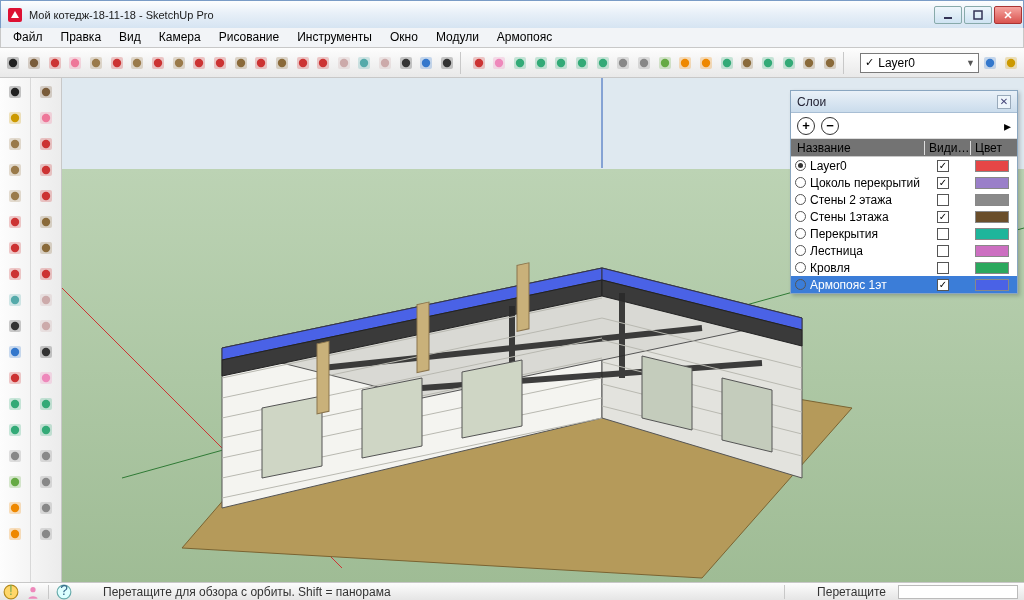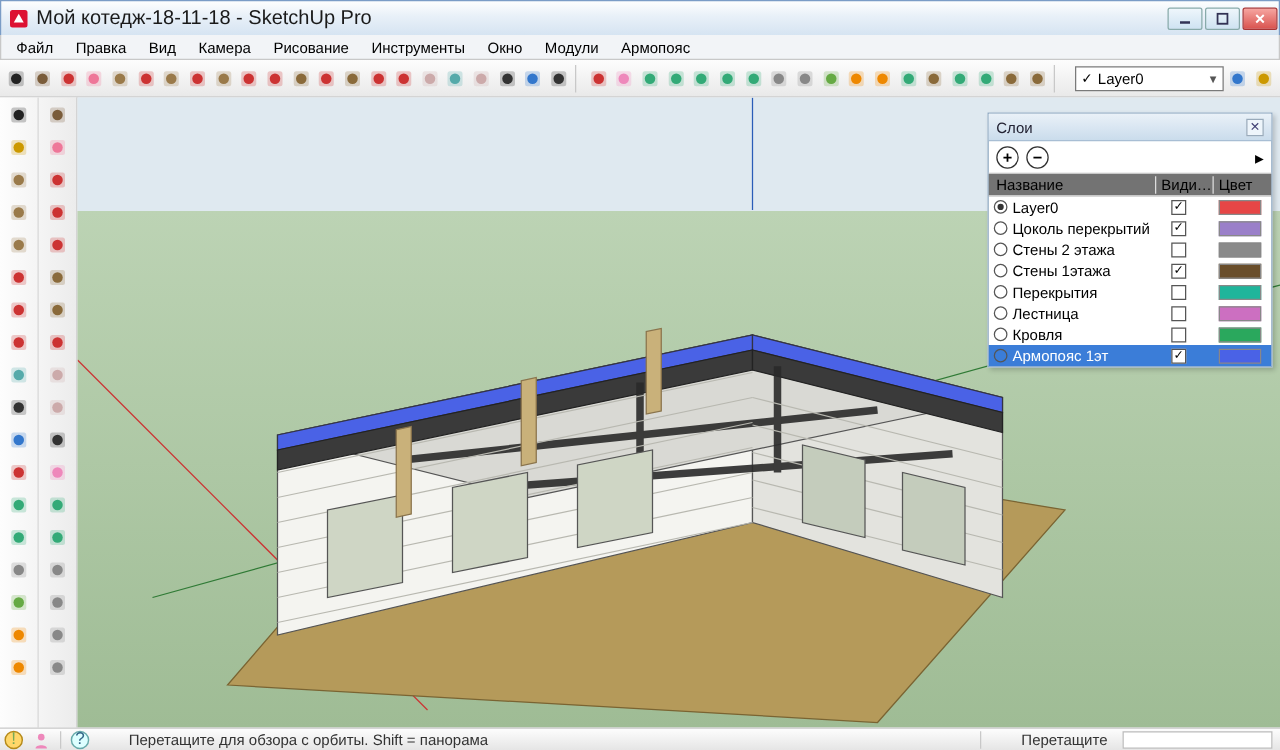--- a/index.html
+++ b/index.html
@@ -1,28 +1,28 @@
 <!DOCTYPE html>
 <html><head>
 <meta charset="utf-8">
 <style>
 * { margin: 0; padding: 0; box-sizing: border-box; font-family: "Segoe UI", Tahoma, sans-serif; font-size: 12px; }
 body { background: #fff; overflow: hidden; width: 1024px; height: 600px; position: relative; }
 
 
 .titlebar { height: 28px; background: linear-gradient(#fdfefe, #e8f0f8 45%, #d6e4f2); display: flex; align-items: center; padding-left: 6px; border: 1px solid #7a9cc6; border-bottom: none; }
 .titlebar .app-icon { width: 16px; height: 16px; margin-right: 6px; display: inline-flex; align-items: center; justify-content: center; }
-.titlebar .title { color: #1a1a1a; font-size: 16px; }
+.titlebar .title { color: #1a1a1a; font-size: 11px; }
 .titlebar .spacer { flex: 1; }
 .winbtn { width: 28px; height: 18px; margin: 0 1px; border: 1px solid #8aa; background: linear-gradient(#eef6fb,#cfe3f2); display: inline-flex; align-items: center; justify-content: center; border-radius: 2px; cursor: pointer; }
 .winbtn.close { background: linear-gradient(#f6a5a0,#d9534f); border-color: #a33; color: #fff; }
 .winbtn svg { width: 10px; height: 10px; }
 
 
-.menubar { height: 20px; background: #f2f4f7; display: flex; align-items: center; padding: 0 4px; border: 1px solid #c8c8c8; border-top: none; gap: 2px; }
+.menubar { height: 20px; background: #f2f4f7; display: flex; align-items: flex-start; padding: 0 4px; border: 1px solid #c8c8c8; border-top: none; gap: 2px; }
 .menubar .menuitem { padding: 2px 8px; cursor: pointer; }
 
 
 .toolbar { height: 30px; background: linear-gradient(#fdfdfd, #e9e9e9); display: flex; align-items: center; padding: 0 4px; border-bottom: 1px solid #c8c8c8; gap: 2px; }
 .tbtn { width: 24px; height: 24px; display: inline-flex; align-items: center; justify-content: center; cursor: pointer; border-radius: 2px; }
 .tsep { width: 6px; height: 22px; border-left: 1px solid #c8c8c8; margin: 0 2px; }
 .layer-select { width: 150px; height: 20px; border: 1px solid #7a7a7a; background: #fff; display: flex; align-items: center; padding: 0 4px; font-size: 11px; position: relative; margin-left: 8px; }
 .layer-select::after { content: "▼"; position: absolute; right: 3px; font-size: 9px; color: #555; }
 .layer-select::before { content: "✓"; margin-right: 4px; font-size: 11px; }
 

